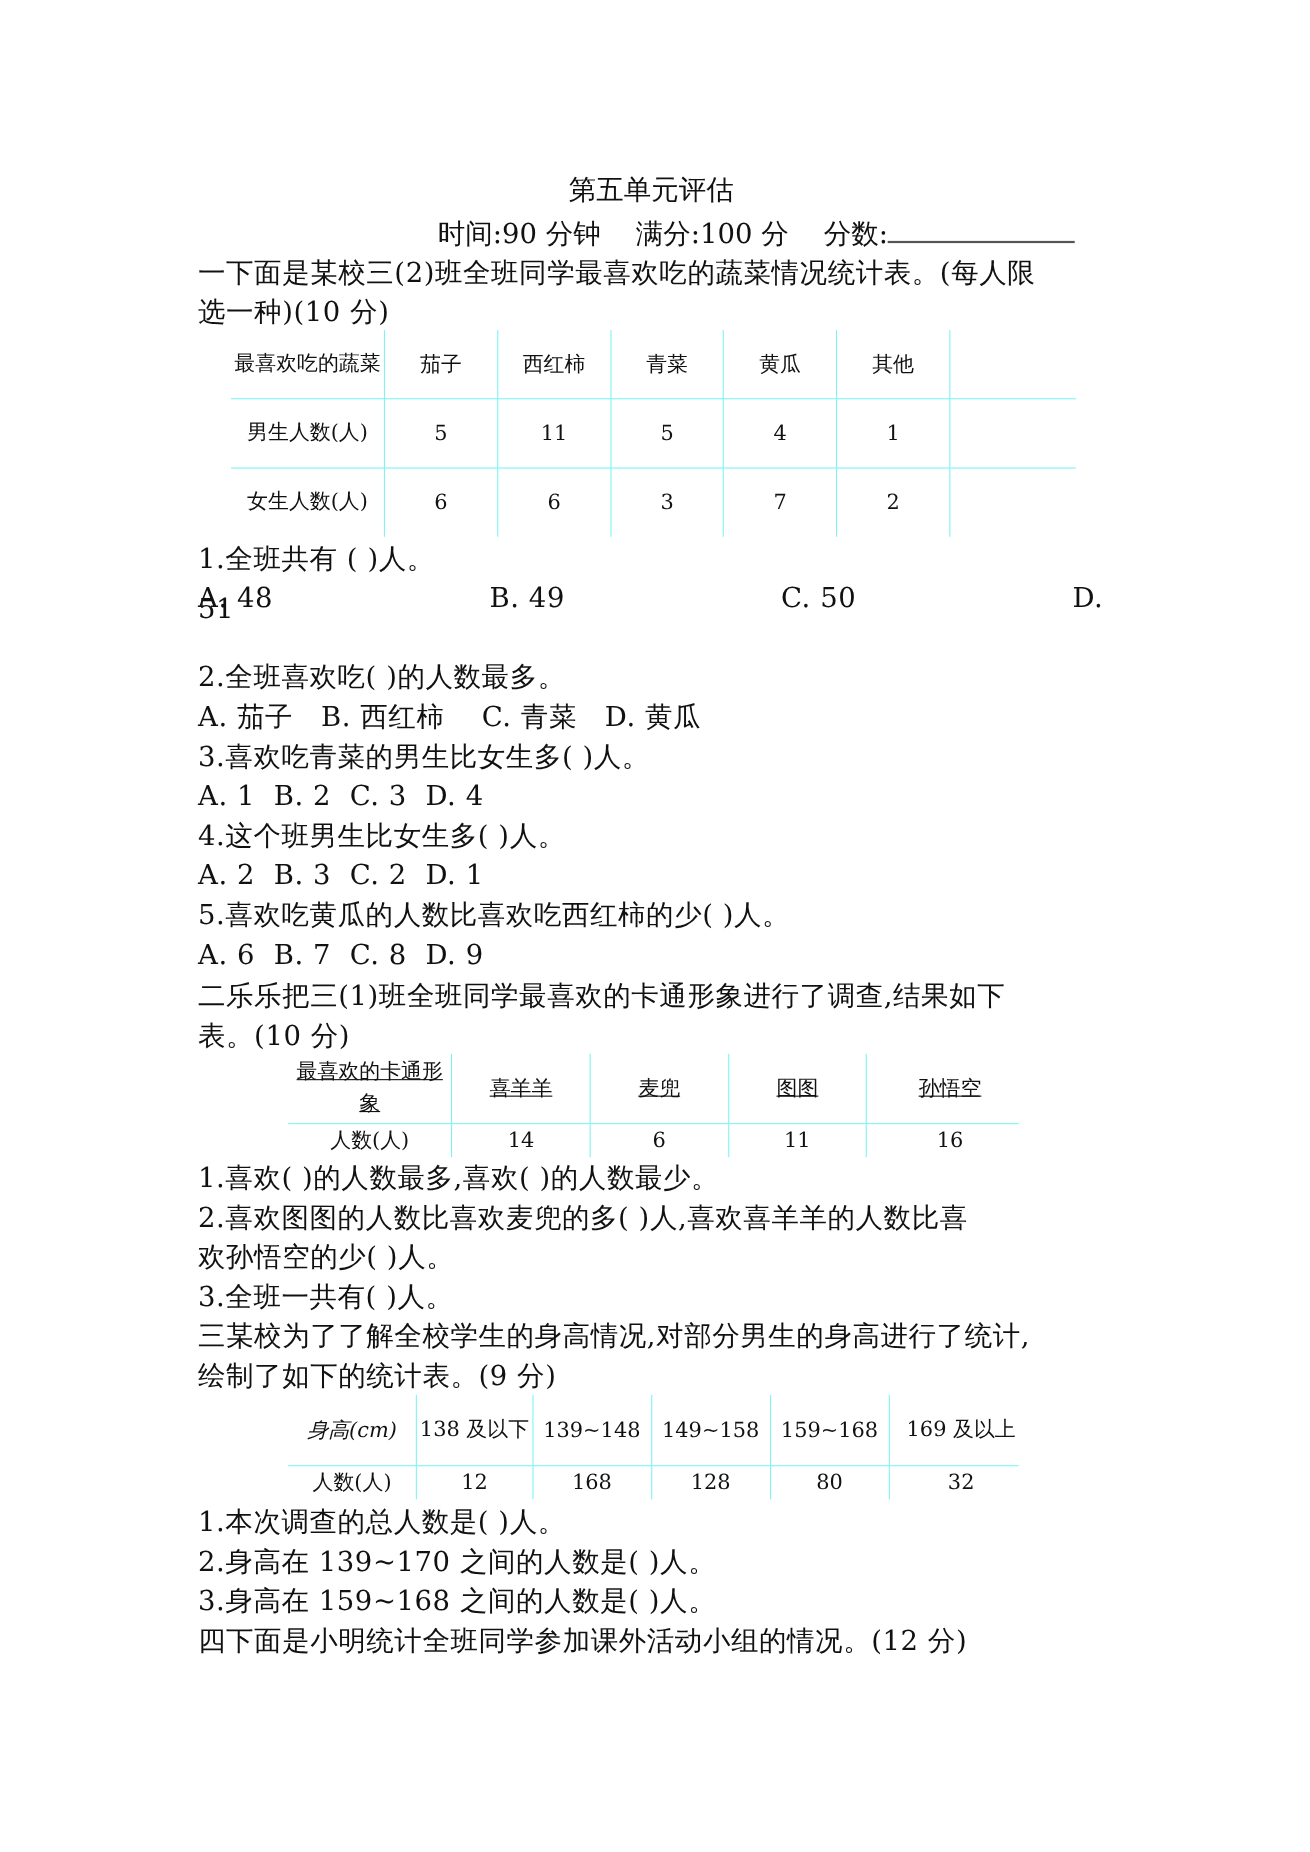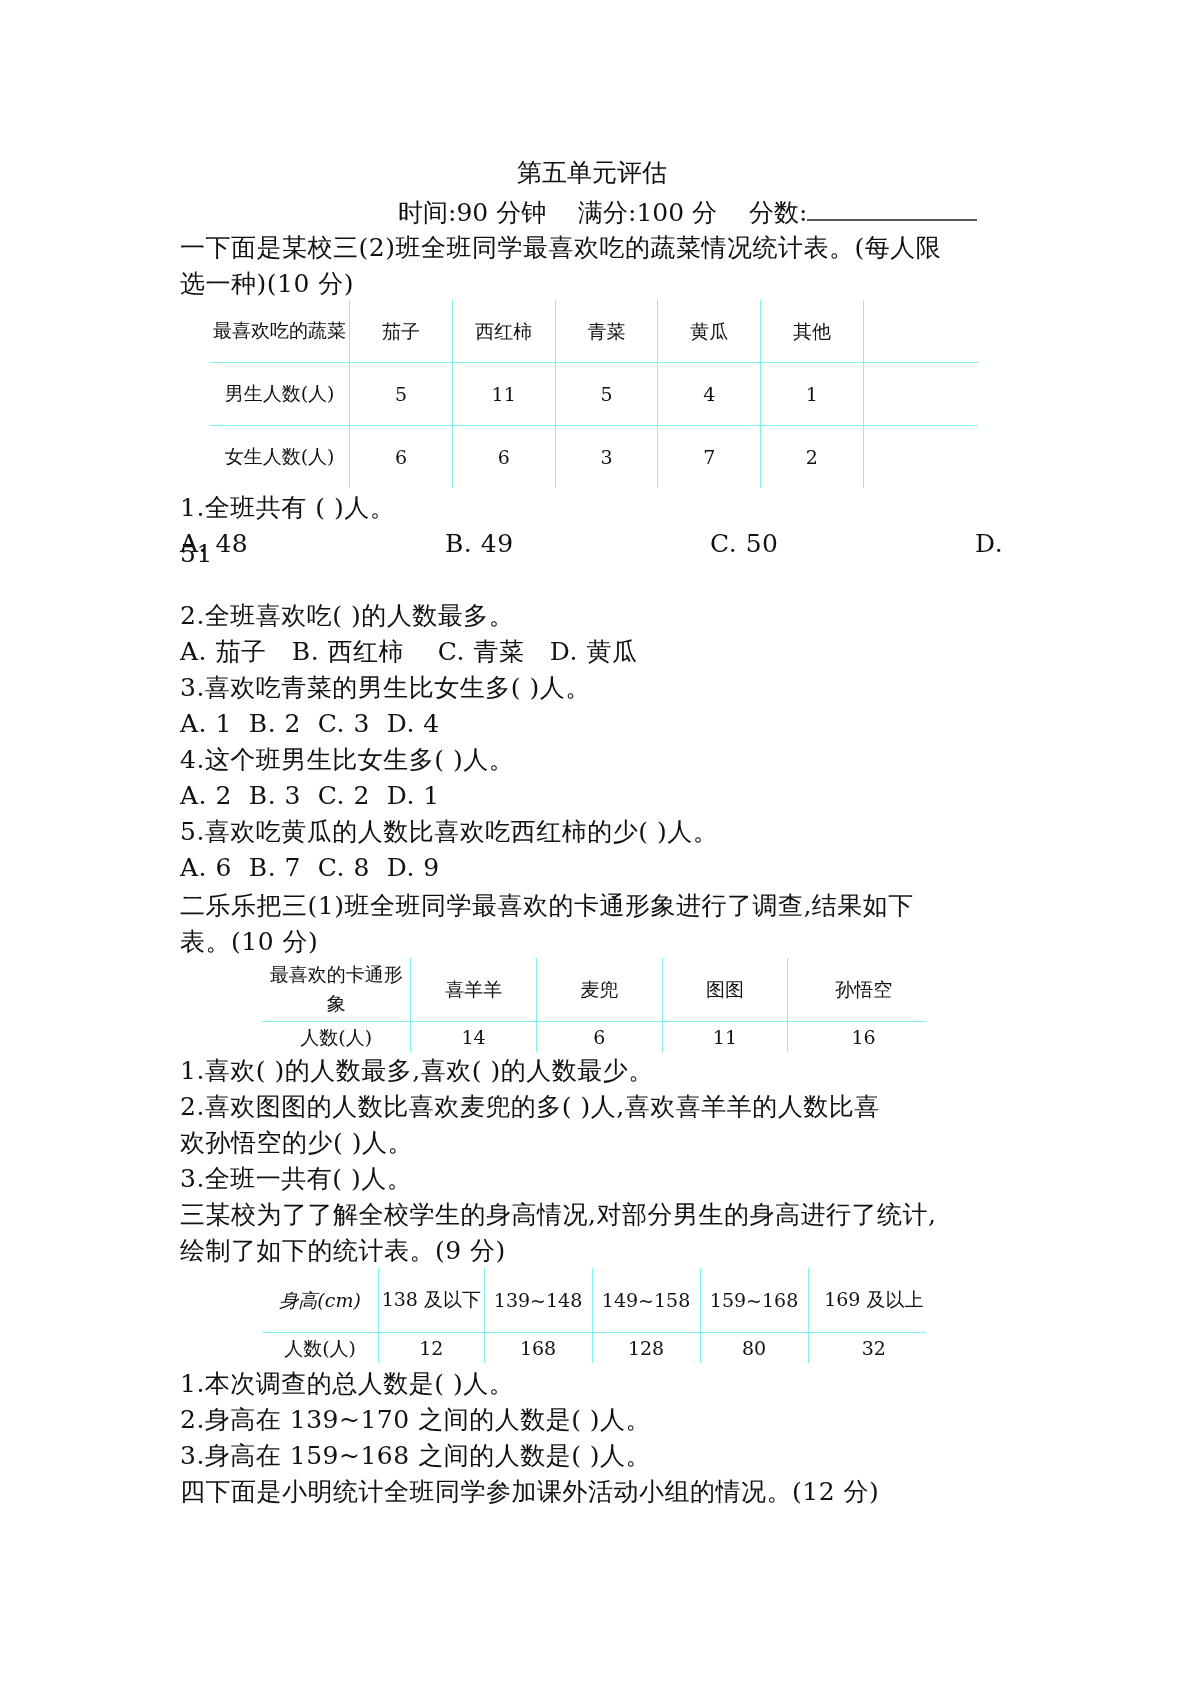--- a/index.html
+++ b/index.html
@@ -100,21 +100,21 @@
   <span class="opt">B. 7</span>&nbsp;
   <span class="opt">C. 8</span>&nbsp;
   <span class="opt">D. 9</span>
 </div>
 
 <div class="ln" style="top:888px;">二乐乐把三(1)班全班同学最喜欢的卡通形象进行了调查,结果如下</div>
 <div class="ln" style="top:924px;">表。(10 分)</div>
 
 <table class="grid" style="left:262px; top:958px; width:664px;">
   <tbody>
-      <tr style="height:63px;">
+      <tr style="height:63px;text-decoration:underline;">
     <td style="width:152px; line-height:29px;">最喜欢的卡通形象</td>
     <td style="width:128px;">喜羊羊</td>
     <td style="width:128px;">麦兜</td>
     <td style="width:128px;">图图</td>
     <td class="last" style="width:128px;">孙悟空</td>
   </tr>
   <tr style="height:30px;">
     <td>人数(人)</td>
     <td>14</td>
     <td>6</td>

